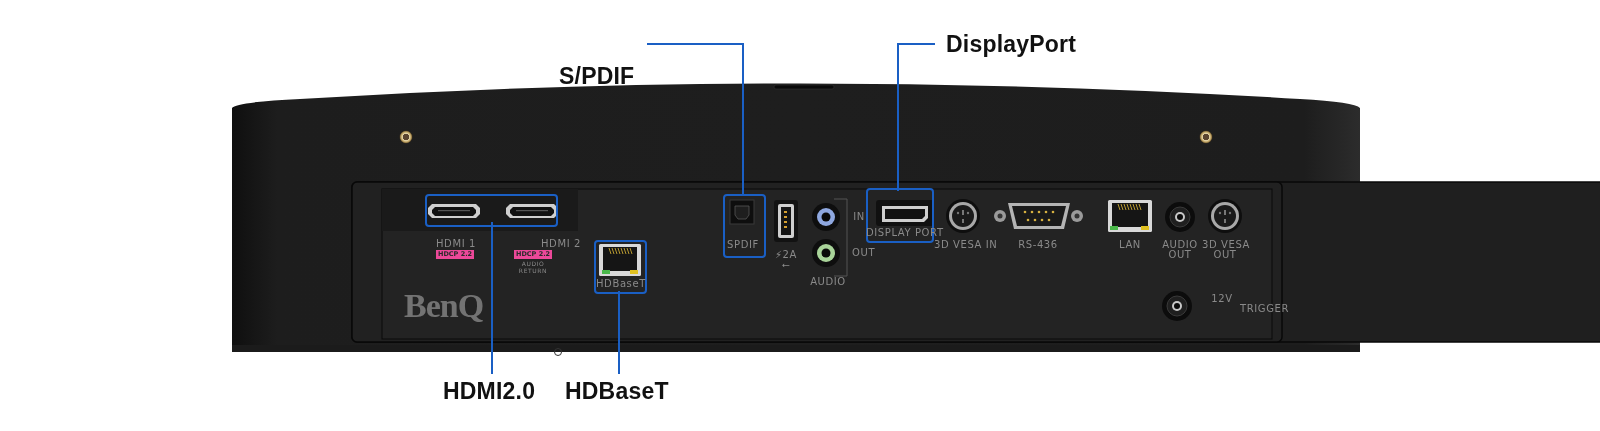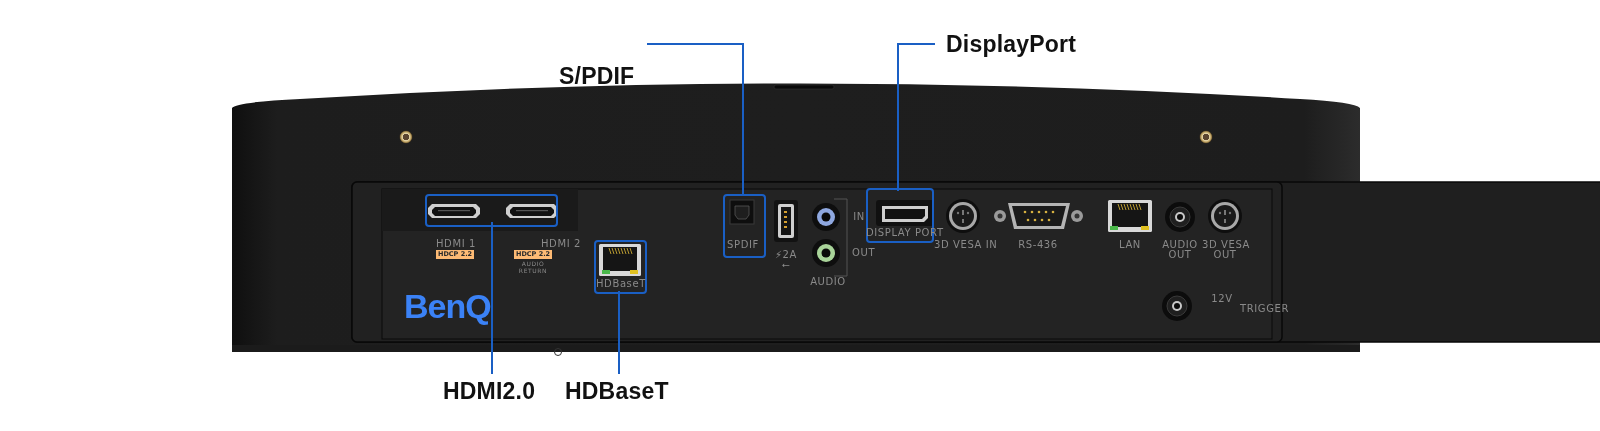--- a/index.html
+++ b/index.html
@@ -1,22 +1,22 @@
 <!DOCTYPE html>
 <html><head>
 <meta charset="utf-8">
 <style>
   html,body{margin:0;padding:0;background:#fff;}
   body{width:1600px;height:431px;position:relative;overflow:hidden;font-family:"Liberation Sans",sans-serif;}
   
   #chassis{position:absolute;left:0;top:0;width:1600px;height:431px;}
   .callout{position:absolute;font-family:"Liberation Sans",sans-serif;font-weight:bold;font-size:23px;color:#111;letter-spacing:0.2px;white-space:nowrap;}
   .lbl{position:absolute;font-family:"DejaVu Sans",sans-serif;font-size:10px;color:#8a8a8a;text-align:center;white-space:nowrap;letter-spacing:0.6px;line-height:10px;}
-  .badge{position:absolute;font-family:"DejaVu Sans",sans-serif;font-size:6.5px;font-weight:bold;color:#2a2a2a;background:#fdba74;padding:0 2px;line-height:9px;white-space:nowrap;}
-  .benq{position:absolute;left:404px;top:287px;font-family:Liberation Sans, sans-serif;font-weight:bold;font-size:34px;color:#3b82f6;letter-spacing:-1px;}
+  .badge{position:absolute;font-family:"DejaVu Sans",sans-serif;font-size:6.5px;font-weight:bold;color:#2a2a2a;background:#ec4899;padding:0 2px;line-height:9px;white-space:nowrap;}
+  .benq{position:absolute;left:404px;top:287px;font-family:Liberation Serif, serif;font-weight:bold;font-size:34px;color:#737373;letter-spacing:-1px;}
   .hl{position:absolute;border:2px solid #1a5fc4;border-radius:4px;}
 </style>
 </head>
 <body>
 
 <svg id="chassis" viewBox="0 0 1600 431" width="1600" height="431" xmlns="http://www.w3.org/2000/svg">
   <defs>
     <linearGradient id="bodyGrad" x1="0" x2="1" y1="0" y2="0">
       <stop offset="0" stop-color="#0f0f0f"></stop>
       <stop offset="0.04" stop-color="#1d1d1d"></stop>

